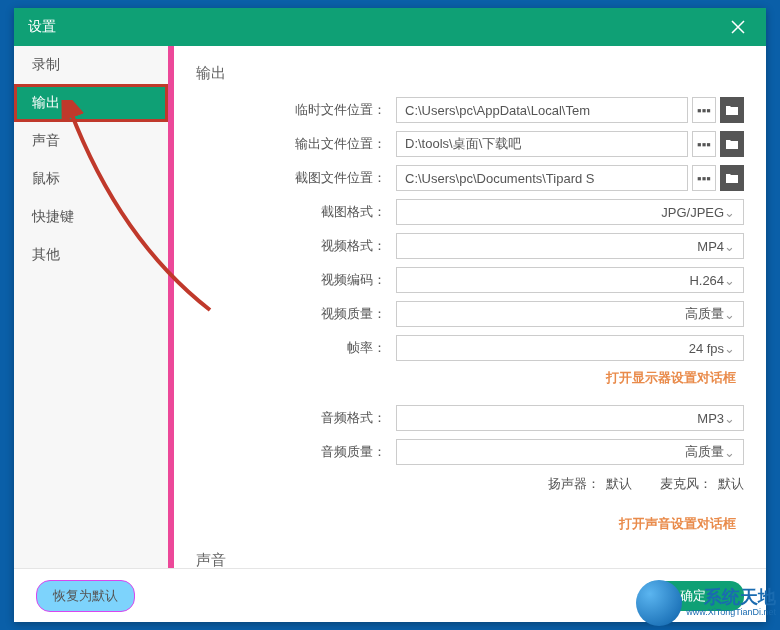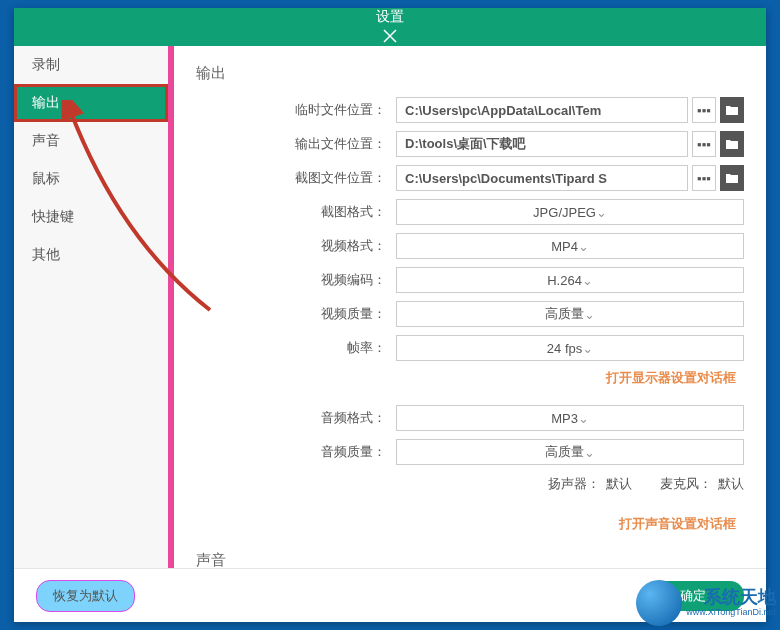--- a/index.html
+++ b/index.html
@@ -1,31 +1,31 @@
 <!DOCTYPE html>
 <html><head>
 <meta charset="utf-8">
 <style>
 * { margin: 0; padding: 0; box-sizing: border-box; font-family: "Microsoft YaHei", sans-serif; }
 body { width: 780px; height: 630px; background: #0a5fa8; position: relative; overflow: hidden; }
 .dialog { position: absolute; left: 14px; top: 8px; right: 14px; bottom: 8px; background: #fff; box-shadow: 0 2px 8px rgba(0,0,0,0.3); display: flex; flex-direction: column; }
-.titlebar { height: 38px; background: #0fa075; color: #fff; display: flex; align-items: center; padding: 0 14px; font-size: 14px; flex-direction: column; }
+.titlebar { height: 38px; background: #0fa075; color: #fff; display: flex; align-items: center; padding: 0 14px; font-size: 14px; }
 .titlebar-title { flex: 1; }
 .close-btn { width: 28px; height: 28px; display: flex; align-items: center; justify-content: center; cursor: pointer; }
 .body { flex: 1; display: flex; overflow: hidden; }
 .sidebar { width: 160px; background: #f7f7f7; border-right: 6px solid #ec4899; }
 .side-item { height: 38px; display: flex; align-items: center; padding-left: 18px; font-size: 14px; color: #555; cursor: pointer; }
 .side-item.active { background: #0fa075; color: #fff; }
 .side-item.active.highlighted { outline: 3px solid #c0392b; outline-offset: -3px; }
 .main { flex: 1; padding: 18px 22px 8px 22px; overflow-y: auto; position: relative; }
 .section-title { font-size: 15px; color: #666; margin-bottom: 14px; }
 .field-row { display: flex; align-items: center; margin-bottom: 8px; }
 .field-label { width: 200px; text-align: right; padding-right: 10px; font-size: 13px; color: #555; }
-.field-input { flex: 1; height: 26px; border: 1px solid #ccc; padding: 0 8px; font-size: 13px; color: #555; background: #fff; font-weight: bold; }
-.field-select { flex: 1; height: 26px; border: 1px solid #ccc; padding: 0 8px; font-size: 13px; color: #555; background: #fff; display: flex; align-items: center; justify-content: center; cursor: pointer; }
+.field-input { flex: 1; height: 26px; border: 1px solid #ccc; padding: 0 8px; font-size: 13px; color: #555; background: #fff; }
+.field-select { flex: 1; height: 26px; border: 1px solid #ccc; padding: 0 8px; font-size: 13px; color: #555; background: #fff; display: flex; align-items: center; justify-content: flex-end; cursor: pointer; }
 .small-btn { width: 24px; height: 26px; border: 1px solid #ccc; background: #fff; margin-left: 4px; display: flex; align-items: center; justify-content: center; cursor: pointer; font-size: 13px; color: #555; }
 .folder-btn { background: #555; border-color: #555; }
 .link-row { display: flex; justify-content: flex-end; margin: 6px 8px 18px 0; font-weight: bold; }
 .link { color: #e98b4b; font-size: 13px; cursor: pointer; }
 .speaker-row { display: flex; justify-content: flex-end; gap: 28px; margin: 10px 0 22px 0; font-size: 13px; color: #555; }
 .speaker-row .label { color: #555; }
 .speaker-row .val { color: #555; margin-left: 6px; }
 .footer { height: 54px; border-top: 1px solid #e5e5e5; display: flex; align-items: center; padding: 0 22px; }
 .reset-btn { padding: 6px 16px; border: 1px solid #d946ef; border-radius: 14px; background: #7dd3fc; font-size: 13px; color: #555; cursor: pointer; font-family: Liberation Serif, serif; }
 .footer-spacer { flex: 1; }

